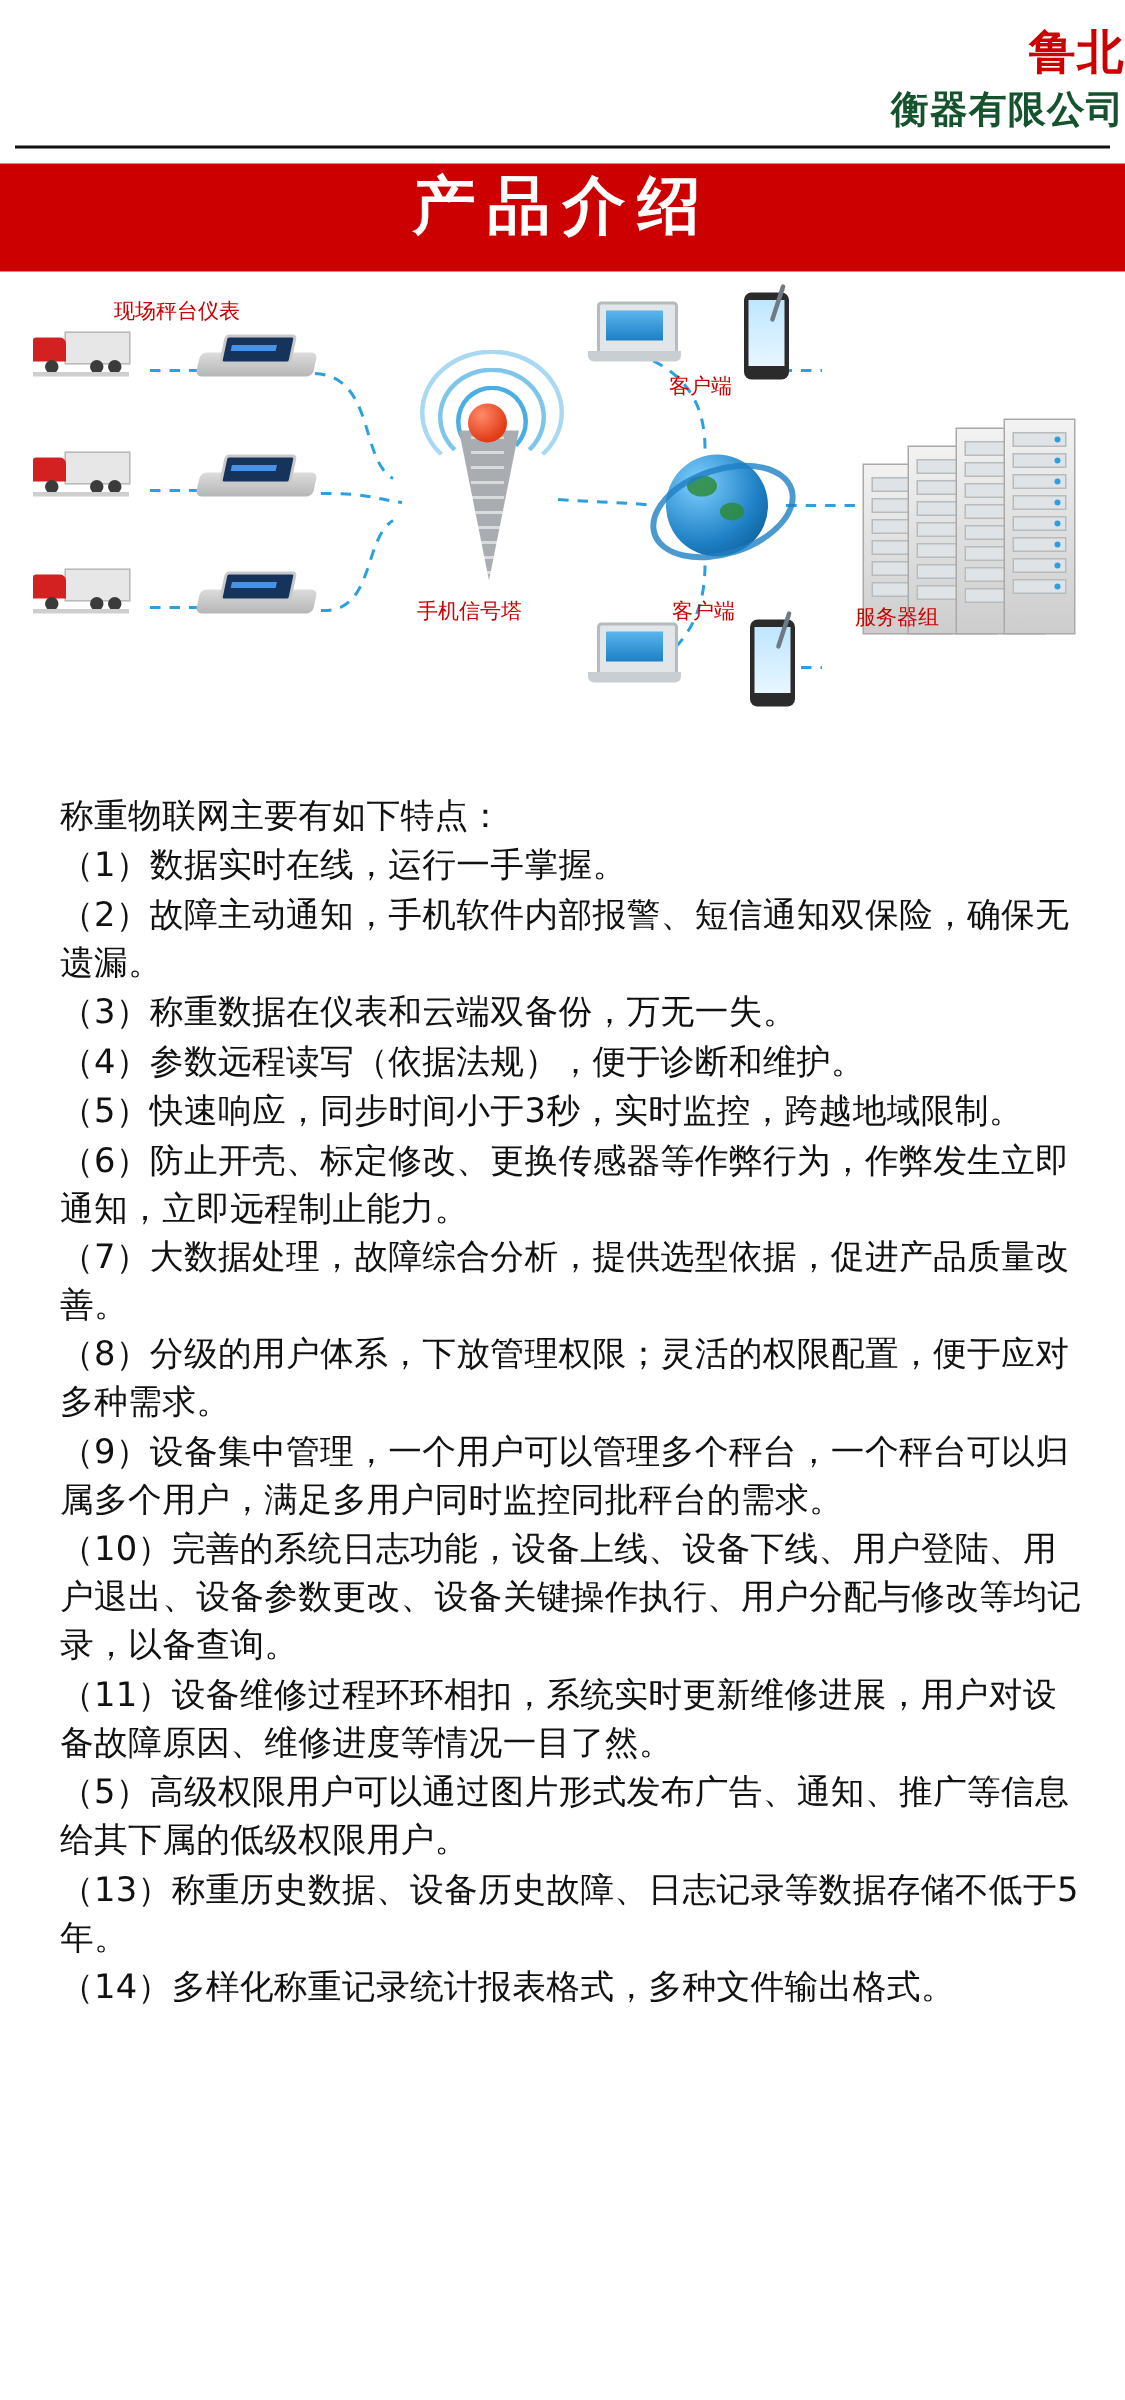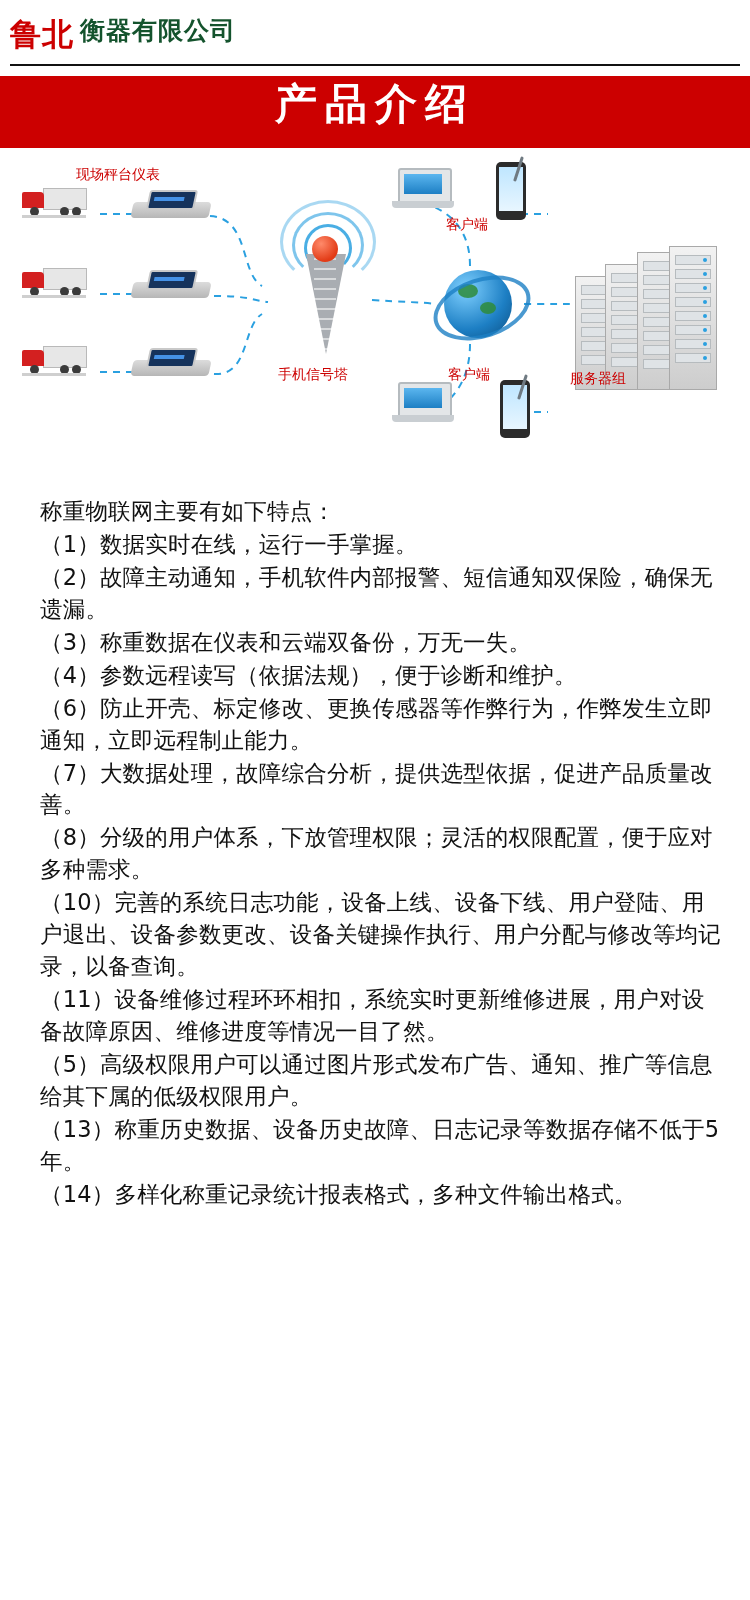--- a/index.html
+++ b/index.html
@@ -18,21 +18,22 @@
   .page {
     width: 750px;
     height: 1600px;
     position: relative;
   }
 
   
   .brand-row {
     padding: 14px 0 0 10px;
     display: flex;
-    align-items: flex-start;
+    align-items: flex-end;
+    flex-direction: column;
   }
   .brand-red {
     color: #cc0000;
     font-family: "DejaVu Sans", sans-serif;
     font-weight: bold;
     font-size: 31px;
     letter-spacing: 1px;
   }
   .brand-black {
     color: #14532d;
@@ -518,23 +519,25 @@
     </div>
     <div class="dlabel" style="left:570px; top:168px;margin-top:48px;">服务器组</div>
   </div>
 
   <div class="content">
     <p>称重物联网主要有如下特点：</p>
     <p>（1）数据实时在线，运行一手掌握。</p>
     <p>（2）故障主动通知，手机软件内部报警、短信通知双保险，确保无遗漏。</p>
     <p>（3）称重数据在仪表和云端双备份，万无一失。</p>
     <p>（4）参数远程读写（依据法规），便于诊断和维护。</p>
+    <p>（5）快速响应，同步时间小于3秒，实时监控，跨越地域限制。</p>
     <p>（6）防止开壳、标定修改、更换传感器等作弊行为，作弊发生立即通知，立即远程制止能力。</p>
     <p>（7）大数据处理，故障综合分析，提供选型依据，促进产品质量改善。</p>
     <p>（8）分级的用户体系，下放管理权限；灵活的权限配置，便于应对多种需求。</p>
+    <p>（9）设备集中管理，一个用户可以管理多个秤台，一个秤台可以归属多个用户，满足多用户同时监控同批秤台的需求。</p>
     <p>（10）完善的系统日志功能，设备上线、设备下线、用户登陆、用户退出、设备参数更改、设备关键操作执行、用户分配与修改等均记录，以备查询。</p>
     <p>（11）设备维修过程环环相扣，系统实时更新维修进展，用户对设备故障原因、维修进度等情况一目了然。</p>
     <p>（5）高级权限用户可以通过图片形式发布广告、通知、推广等信息给其下属的低级权限用户。</p>
     <p>（13）称重历史数据、设备历史故障、日志记录等数据存储不低于5年。</p>
     <p>（14）多样化称重记录统计报表格式，多种文件输出格式。</p>
   </div>
 
 </div>
 
 </body></html>

